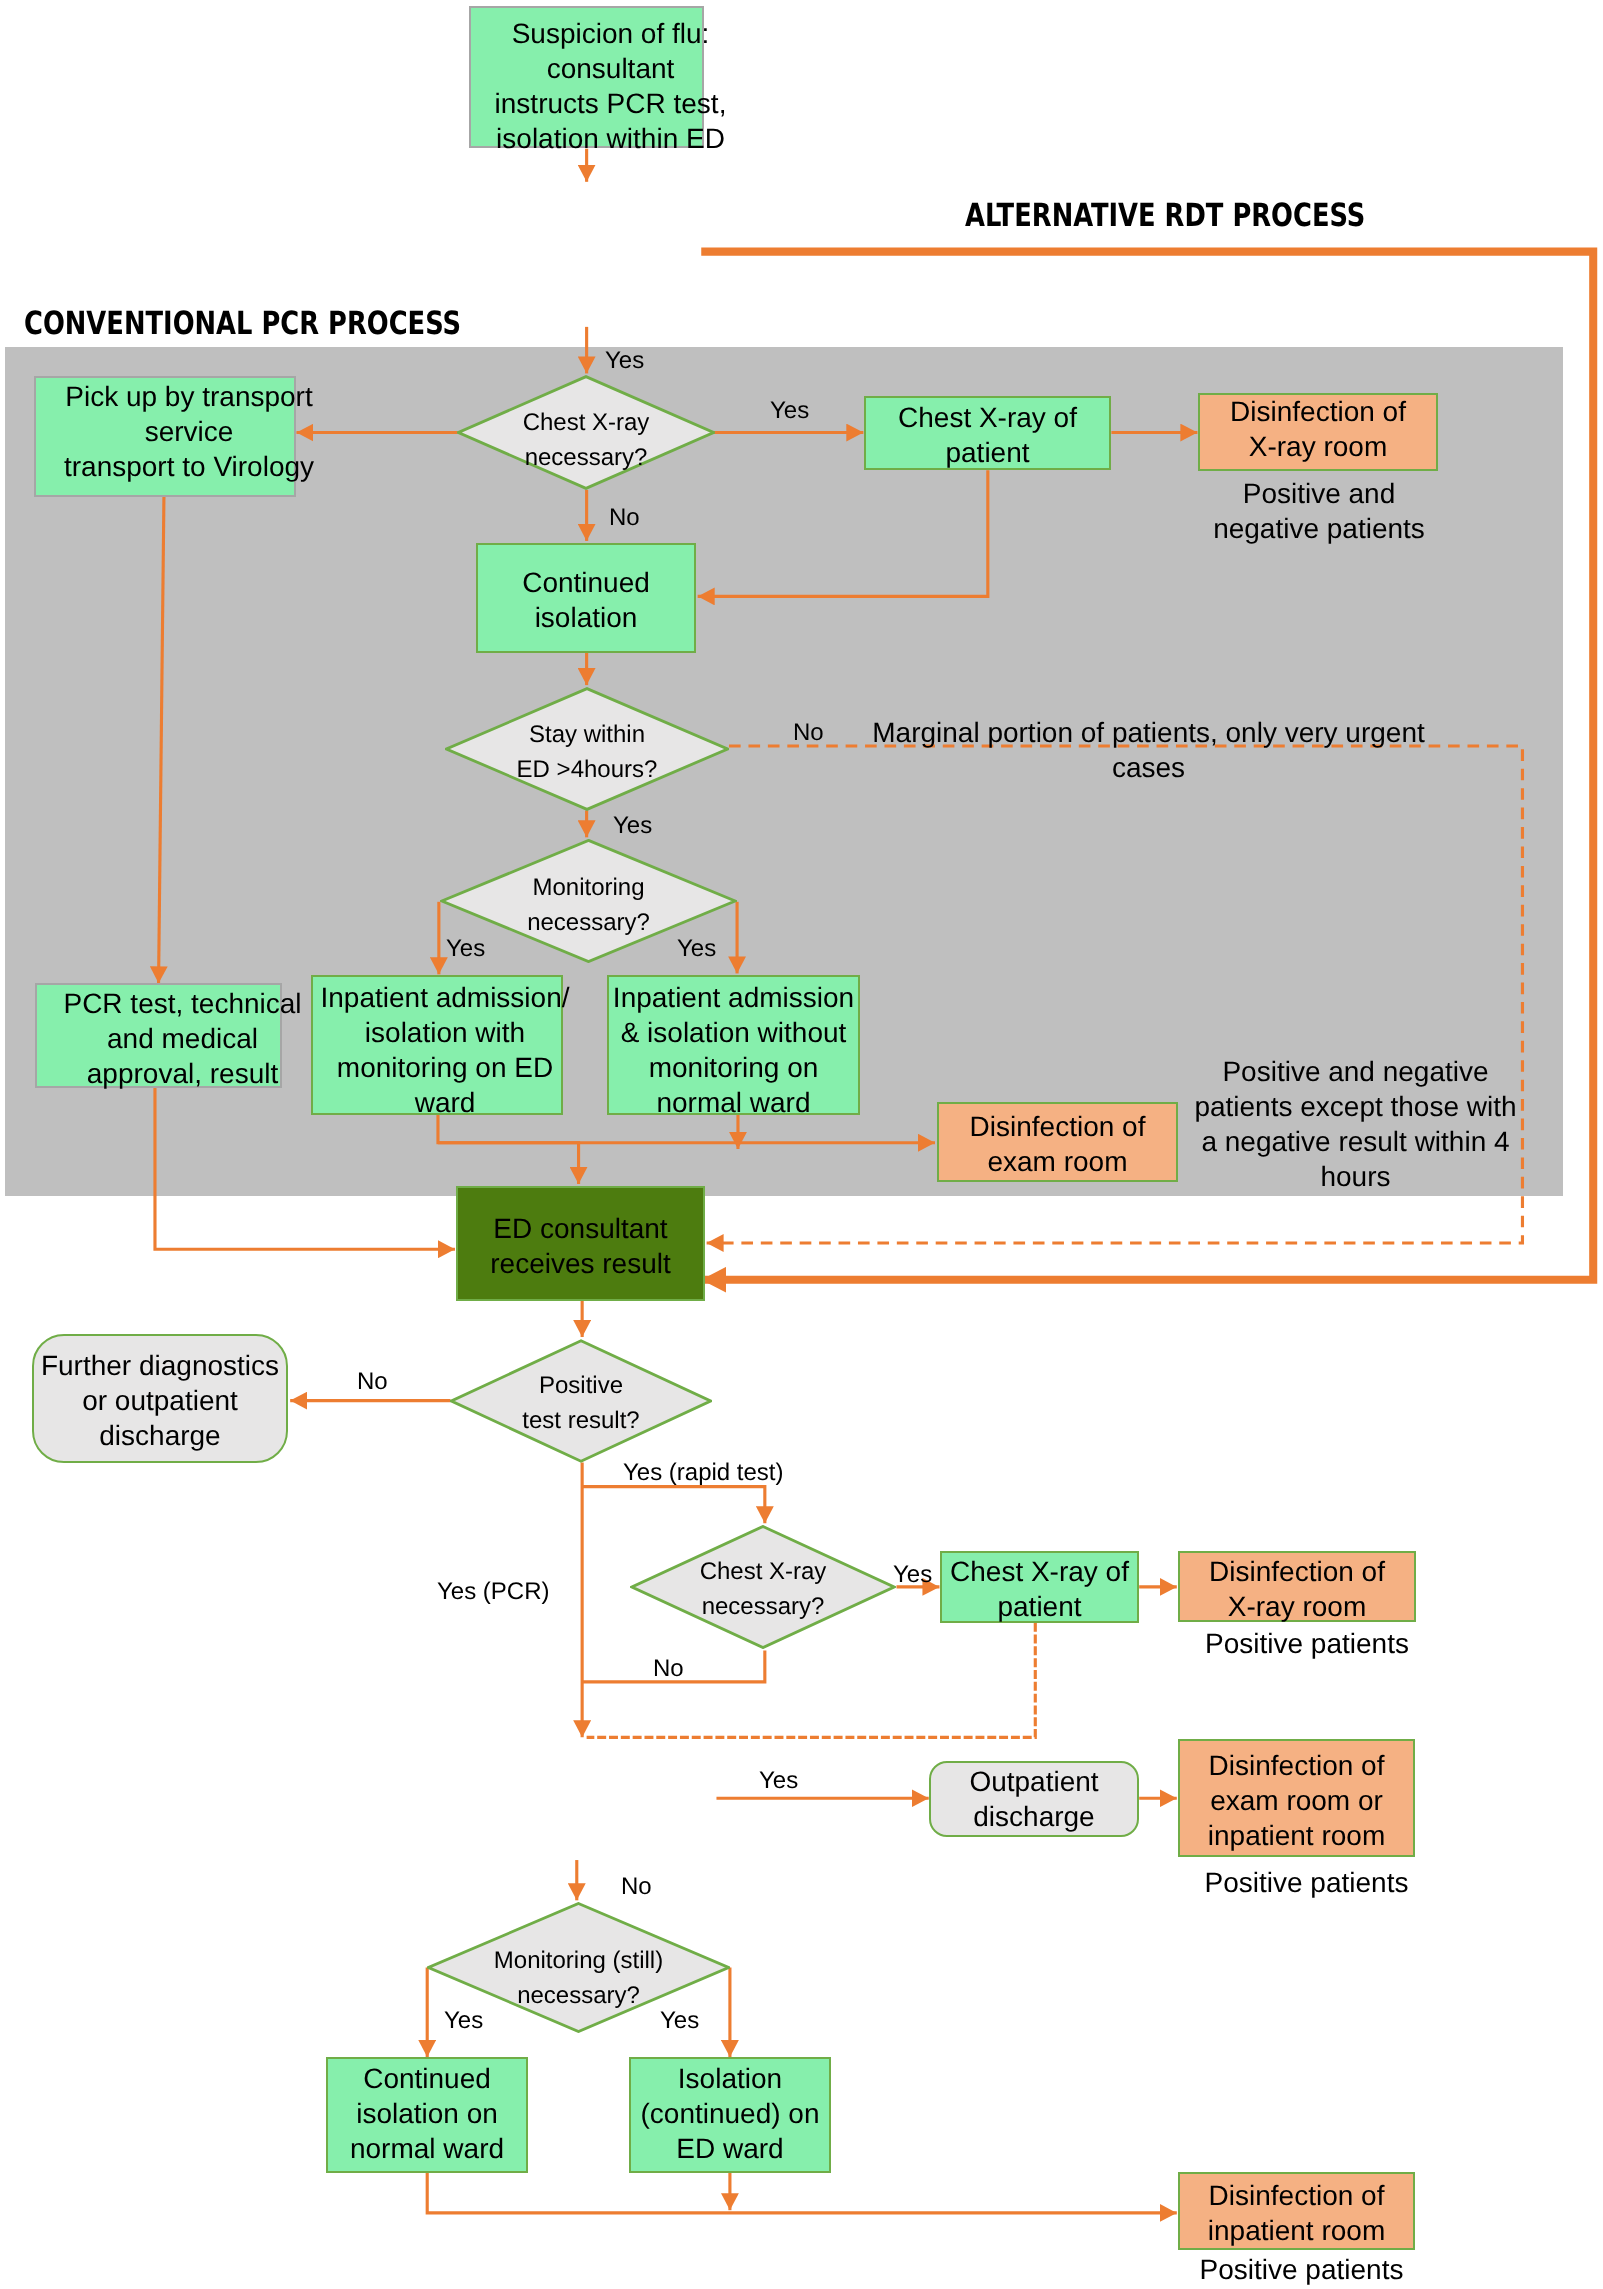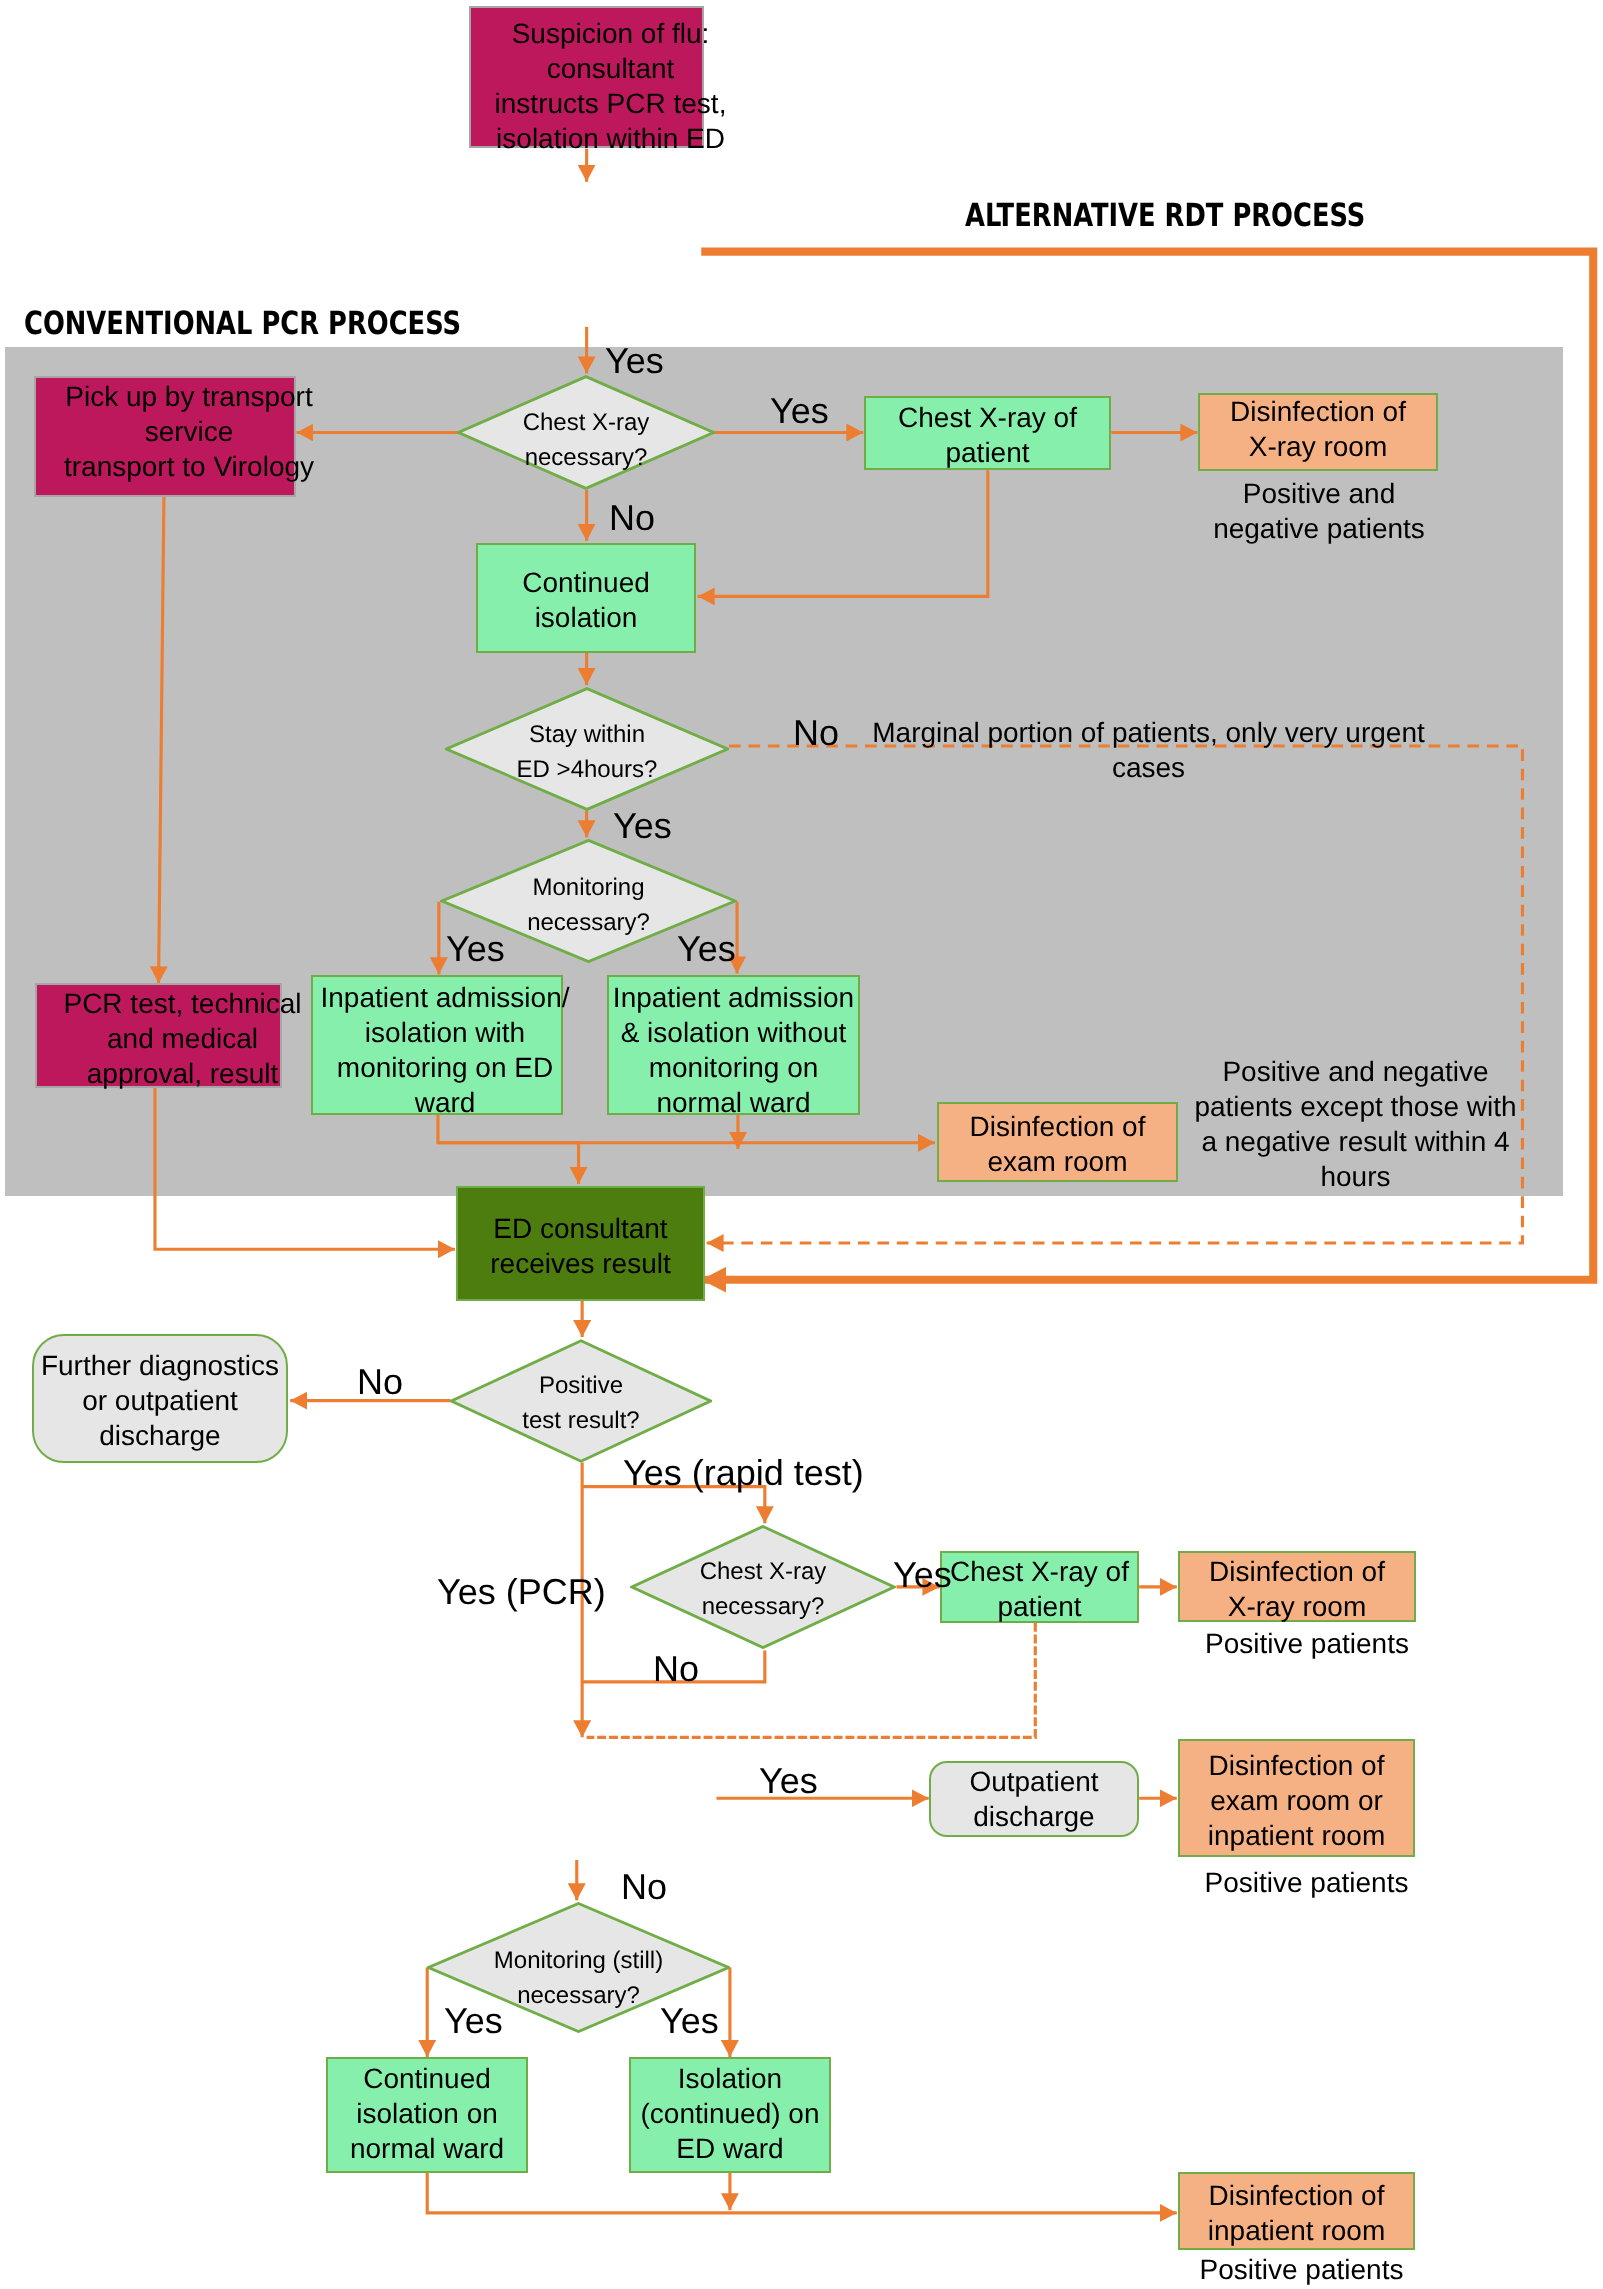--- a/index.html
+++ b/index.html
@@ -7,29 +7,29 @@
   body{width:1604px;height:2289px;position:relative;overflow:hidden;
        font-family:"Liberation Sans",sans-serif;color:#000000;
        -webkit-font-smoothing:antialiased;text-rendering:geometricPrecision;}
   #stage{position:absolute;left:0;top:0;width:1604px;height:2289px;}
   svg.wires{position:absolute;left:0;top:0;width:1604px;height:2289px;pointer-events:none;overflow:visible;}
   .band{position:absolute;background:#bfbfbf;}
   .node{position:absolute;box-sizing:border-box;display:flex;align-items:center;
         justify-content:center;text-align:center;line-height:35px;font-size:28px;z-index:5;}
   .node>span,.dia .txt>span{display:block;transform:translateY(var(--dy,1.8px));white-space:pre;}
   .proc{border:2.2px solid #70ad47;background:#86efac;}
-  .green{border:2.7px solid #a6a6a6;background:#be185d;padding-left:48px;}
+  .green{border:2.7px solid #a6a6a6;background:#86efac;padding-left:48px;}
   .greenb{border:2.7px solid #70ad47;background:#4d7c0f;}
   .orange{border:2.2px solid #70ad47;background:#f5b183;}
   .round{border:2.7px solid #70ad47;background:#e7e6e6;}
   .dia{position:absolute;z-index:5;}
   .dia .txt{position:absolute;left:0;top:0;width:100%;height:100%;display:flex;
             align-items:center;justify-content:center;text-align:center;box-sizing:border-box;
             line-height:35px;font-size:24px;}
-  .lbl{position:absolute;font-size:36px;z-index:6;white-space:nowrap;line-height:35px;}
+  .lbl{position:absolute;font-size:24px;z-index:6;white-space:nowrap;line-height:35px;}
   .note{position:absolute;font-size:28px;z-index:6;text-align:center;line-height:35px;white-space:pre;}
   .hdr{position:absolute;font-weight:bold;font-size:32px;z-index:7;white-space:nowrap;
        font-family:"DejaVu Sans Condensed","DejaVu Sans",sans-serif;
        transform:scaleX(0.895);transform-origin:left top;}
 </style>
 </head>
 <body>
 
 <div id="stage">
 

